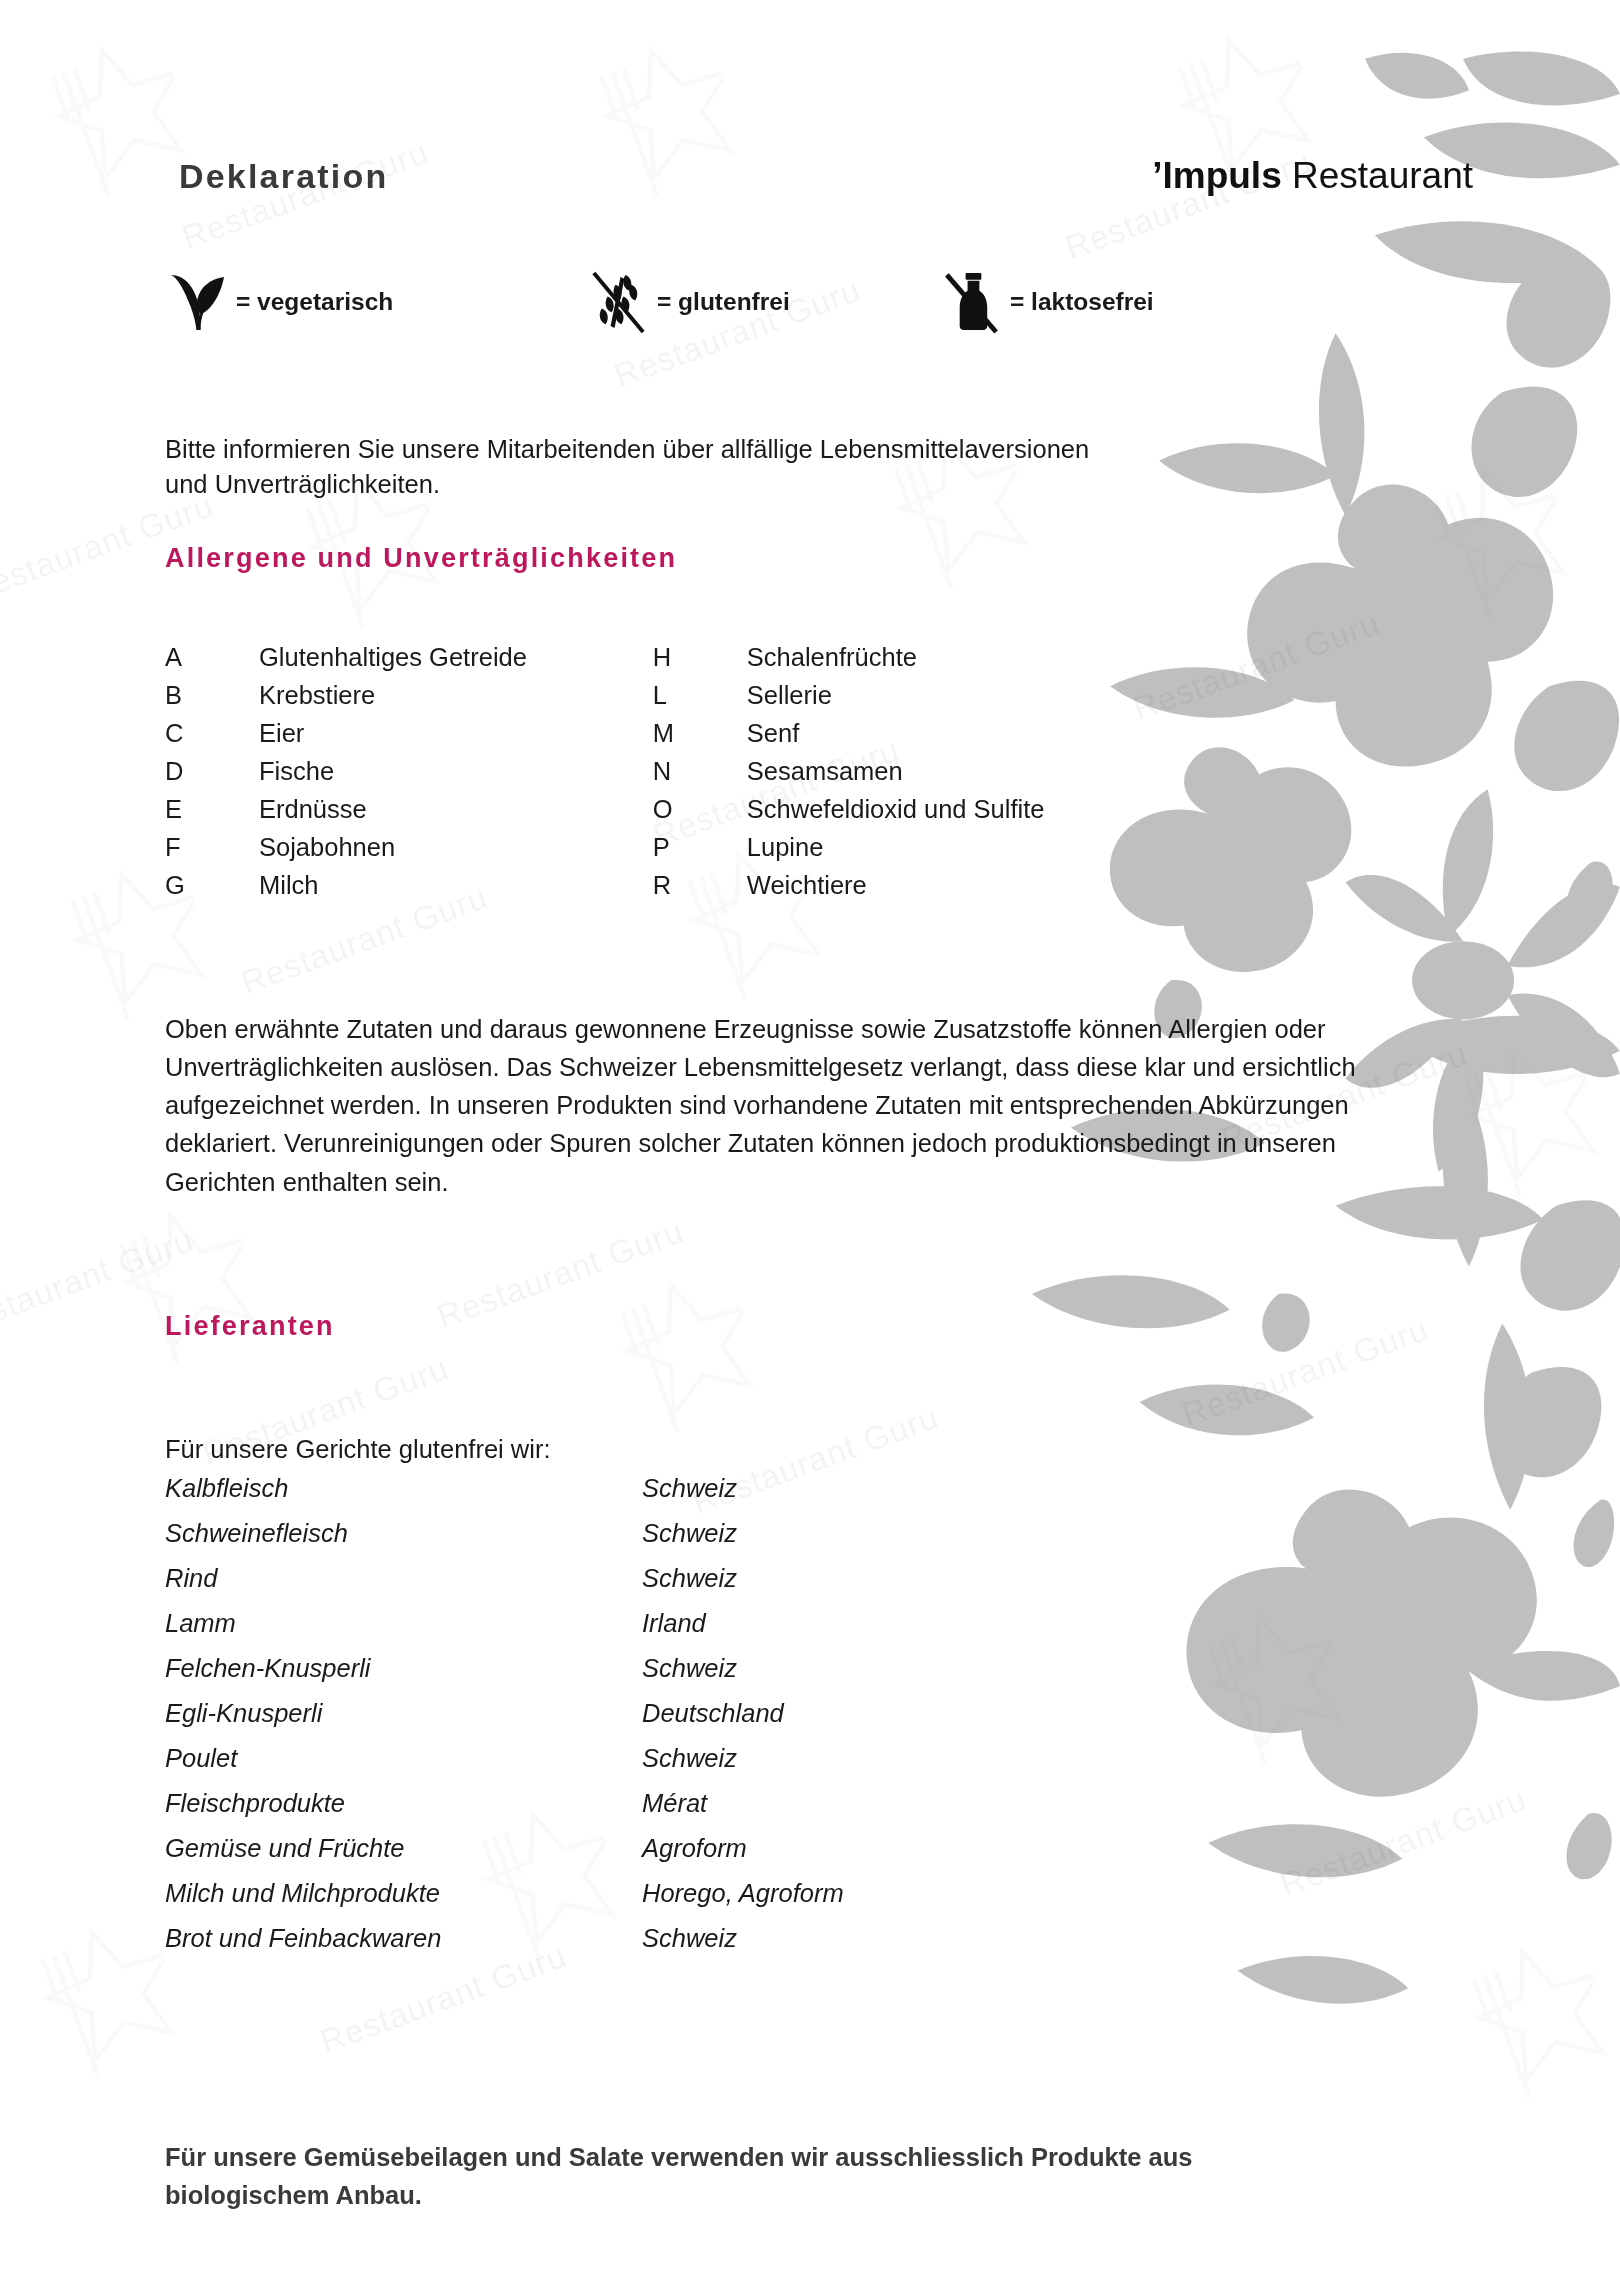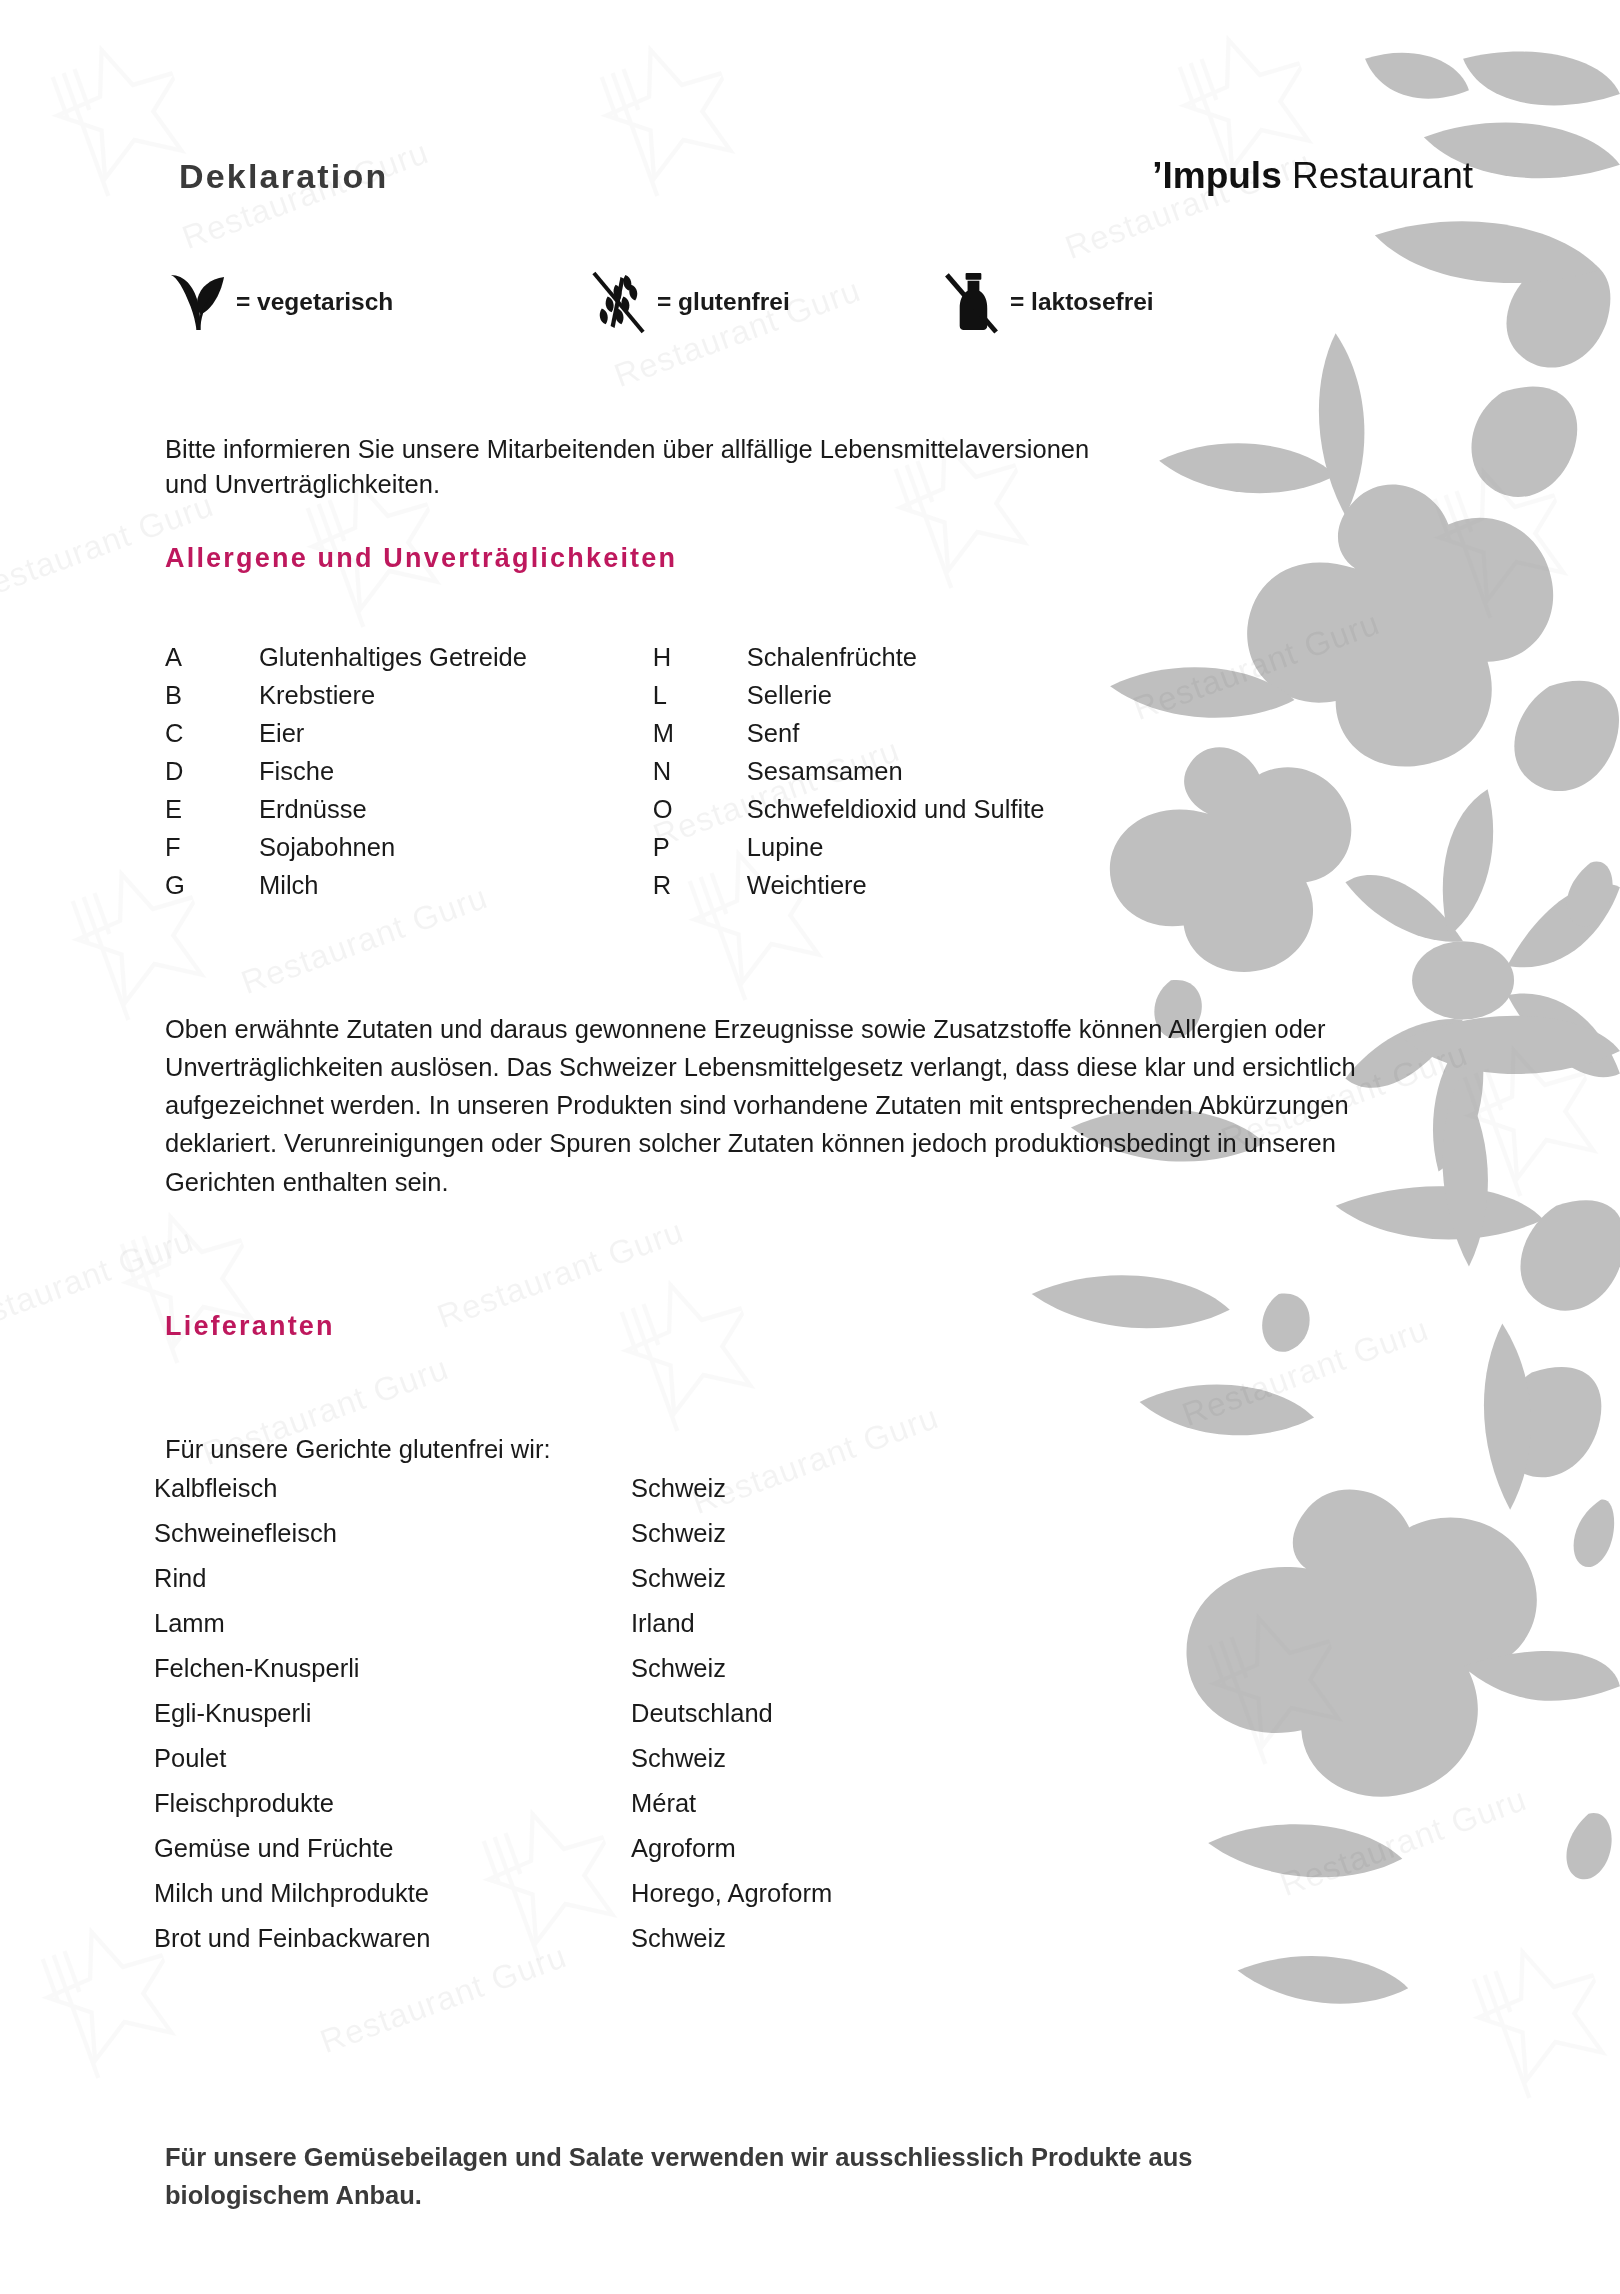--- a/index.html
+++ b/index.html
@@ -160,22 +160,23 @@
   .al-name { white-space: nowrap; }
   .col-left .al-name { width: 382px; }
 
   #legal-paragraph { left: 165px; top: 984px; width: 1264px; line-height: 1.5; }
 
   #suppliers-intro { left: 165px; top: 1406px; width: 882px; }
 
   
   .supplier-table {
     position: absolute;
-    left: 154px;
+    left: 165px;
     top: 1466px;
+    font-style: italic;
   }
   .supplier-row {
     display: flex;
     font-size: 25.5px;
     color: #1a1a1a;
     height: 45px;
     align-items: center;
   }
   .sp-item { width: 477px; flex: none; white-space: nowrap; }
   .sp-origin { white-space: nowrap; }

